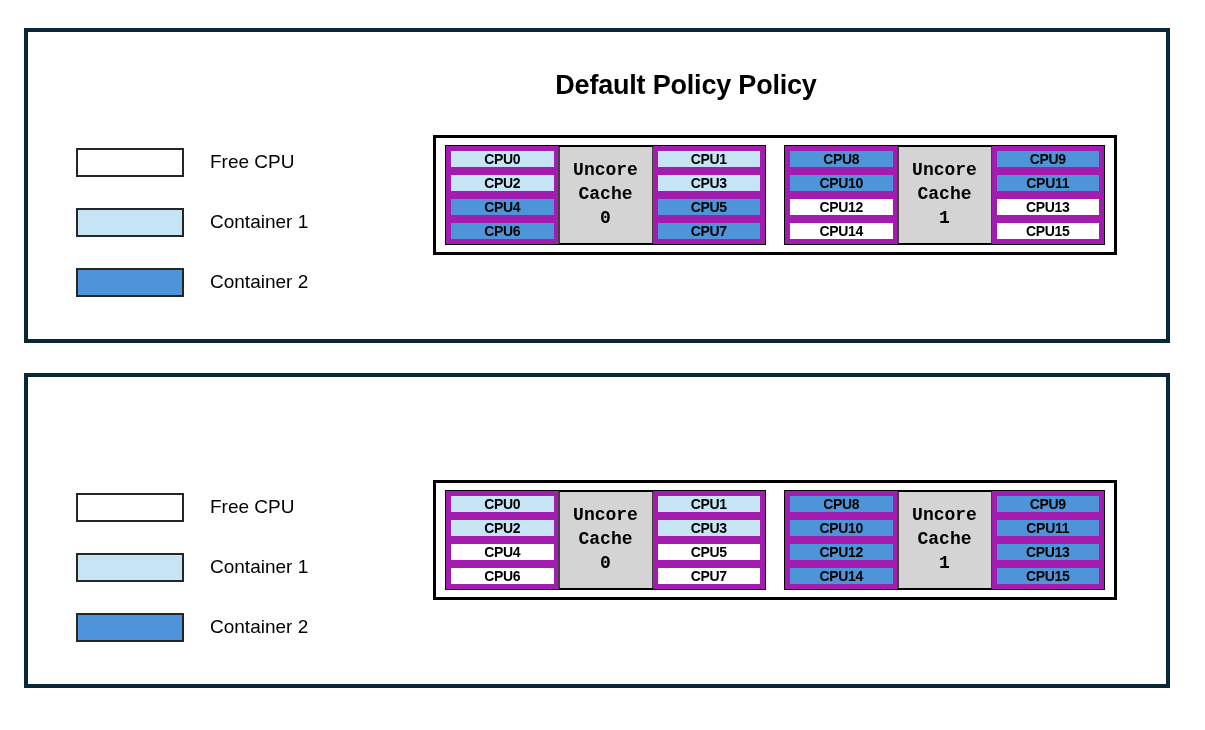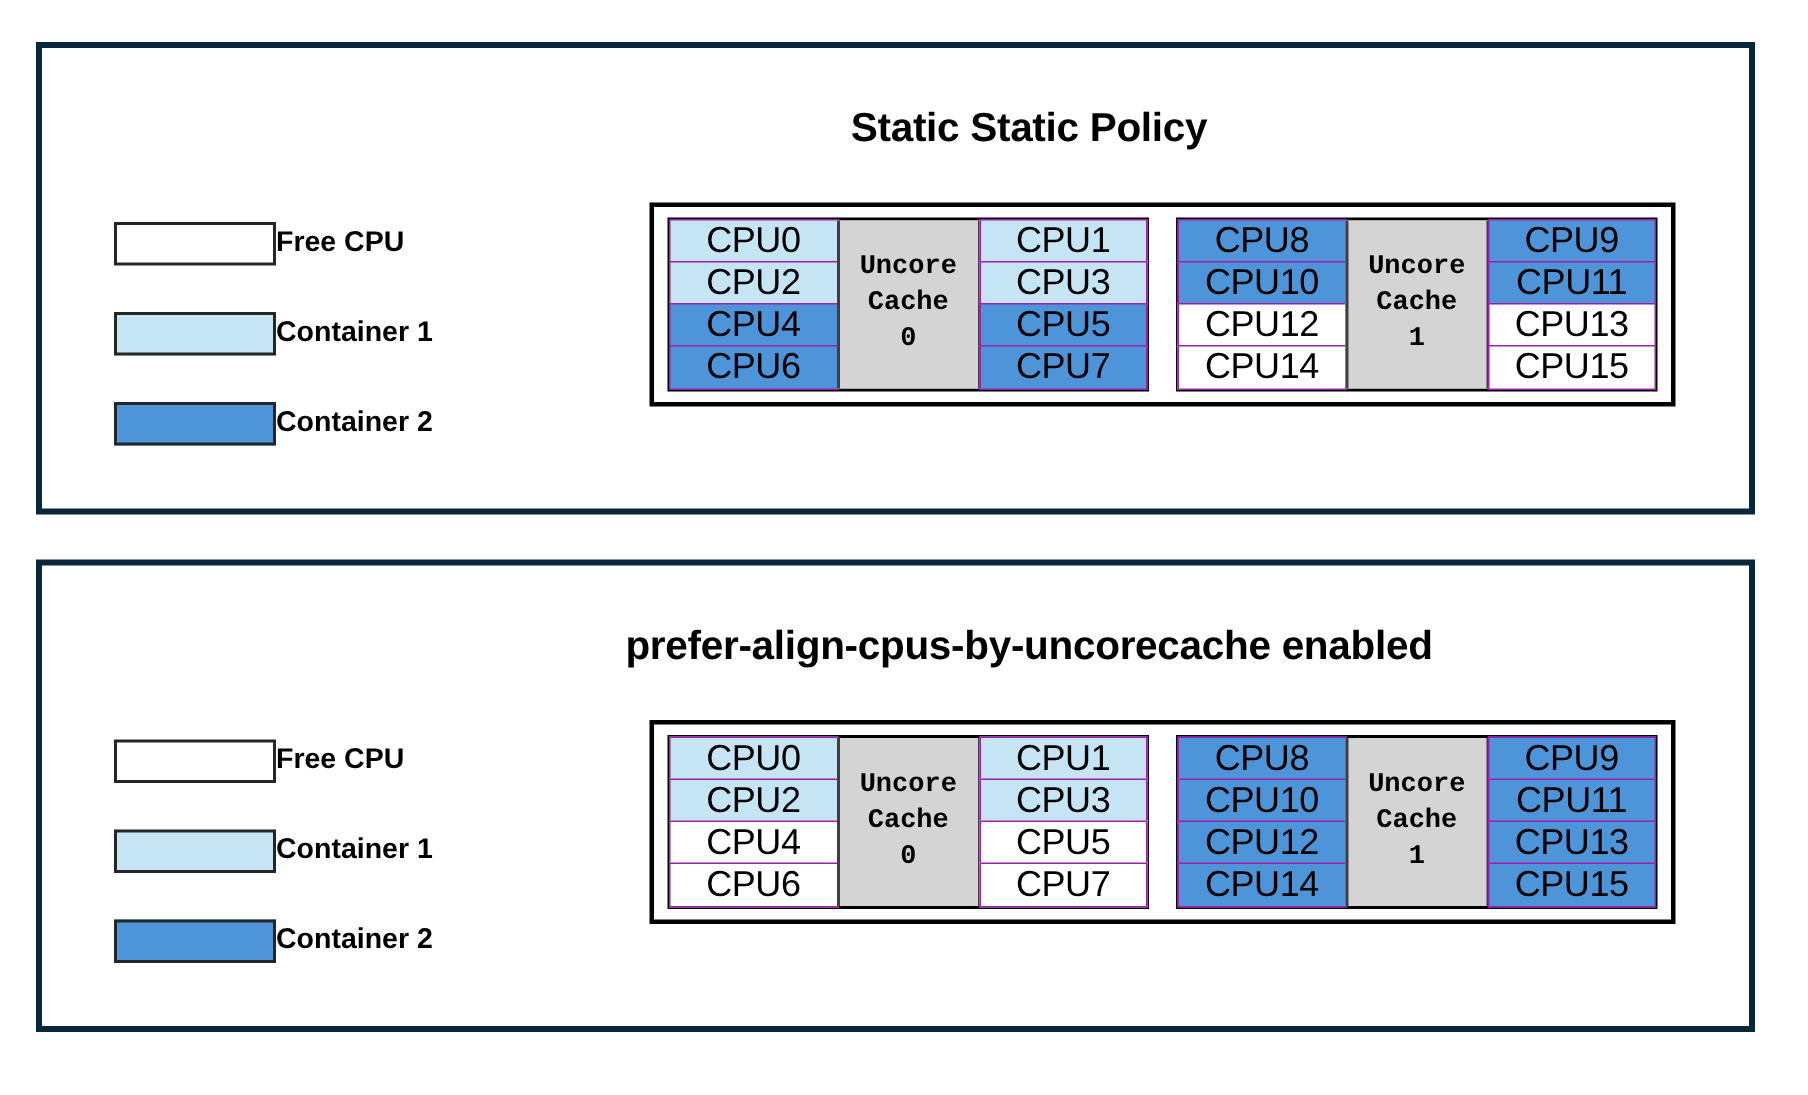--- a/index.html
+++ b/index.html
@@ -61,22 +61,23 @@
     height: 60px;
   }
   .legend-swatch {
     width: 108px;
     height: 29px;
     border: 2px solid #262626;
     box-sizing: border-box;
     flex: 0 0 auto;
   }
   .legend-label {
+    margin-left: 26px;
     font-size: 19px;
-    font-weight: bold;
+    font-weight: normal;
     color: #000000;
     white-space: nowrap;
   }
 
   
   .diagram {
     position: absolute;
     left: 405px;
     top: 103px;
     width: 684px;
@@ -101,24 +102,24 @@
     flex-direction: column;
     flex: 1 1 0;
     min-width: 0;
   }
 
   .cpu-cell {
     flex: 1 1 0;
     display: flex;
     align-items: center;
     justify-content: center;
-    font-size: 24px;
-    font-weight: normal;
-    color: #000000;
-    border: 1px solid #a21caf;
+    font-size: 14px;
+    font-weight: bold;
+    color: #000000;
+    border: 5px solid #a21caf;
     margin: -1px;
     box-sizing: border-box;
     height: 30px;
     letter-spacing: -0.3px;
   }
 
   .cache-cell {
     flex: 0 0 96px;
     background: #d4d4d4;
     border-left: 2px solid #404040;
@@ -132,21 +133,21 @@
     color: #000000;
     line-height: 1.32;
     box-sizing: border-box;
   }
   .cache-cell span { display: block; font-family: Liberation Mono, monospace; }
 </style>
 </head>
 <body>
 
 <div class="panel" id="panel-top">
-  <div class="panel-title">Static Static Policy</div>
+  <div class="panel-title">Default Policy Policy</div>
   <div class="legend">
       <div class="legend-row">
         <div class="legend-swatch" style="background: rgb(255, 255, 255);"></div>
         <div class="legend-label">Free CPU</div>
       </div>
       <div class="legend-row">
         <div class="legend-swatch" style="background: rgb(197, 229, 245);"></div>
         <div class="legend-label">Container 1</div>
       </div>
       <div class="legend-row">
@@ -190,21 +191,20 @@
           <div class="cpu-cell" style="background: rgb(78, 148, 216);">CPU9</div>
           <div class="cpu-cell" style="background: rgb(78, 148, 216);">CPU11</div>
           <div class="cpu-cell" style="background: rgb(255, 255, 255);">CPU13</div>
           <div class="cpu-cell" style="background: rgb(255, 255, 255);">CPU15</div>
         </div>
       </div>
     </div>
 </div>
 
 <div class="panel" id="panel-bottom">
-  <div class="panel-title">prefer-align-cpus-by-uncorecache enabled</div>
   <div class="legend">
       <div class="legend-row">
         <div class="legend-swatch" style="background: rgb(255, 255, 255);"></div>
         <div class="legend-label">Free CPU</div>
       </div>
       <div class="legend-row">
         <div class="legend-swatch" style="background: rgb(197, 229, 245);"></div>
         <div class="legend-label">Container 1</div>
       </div>
       <div class="legend-row">

